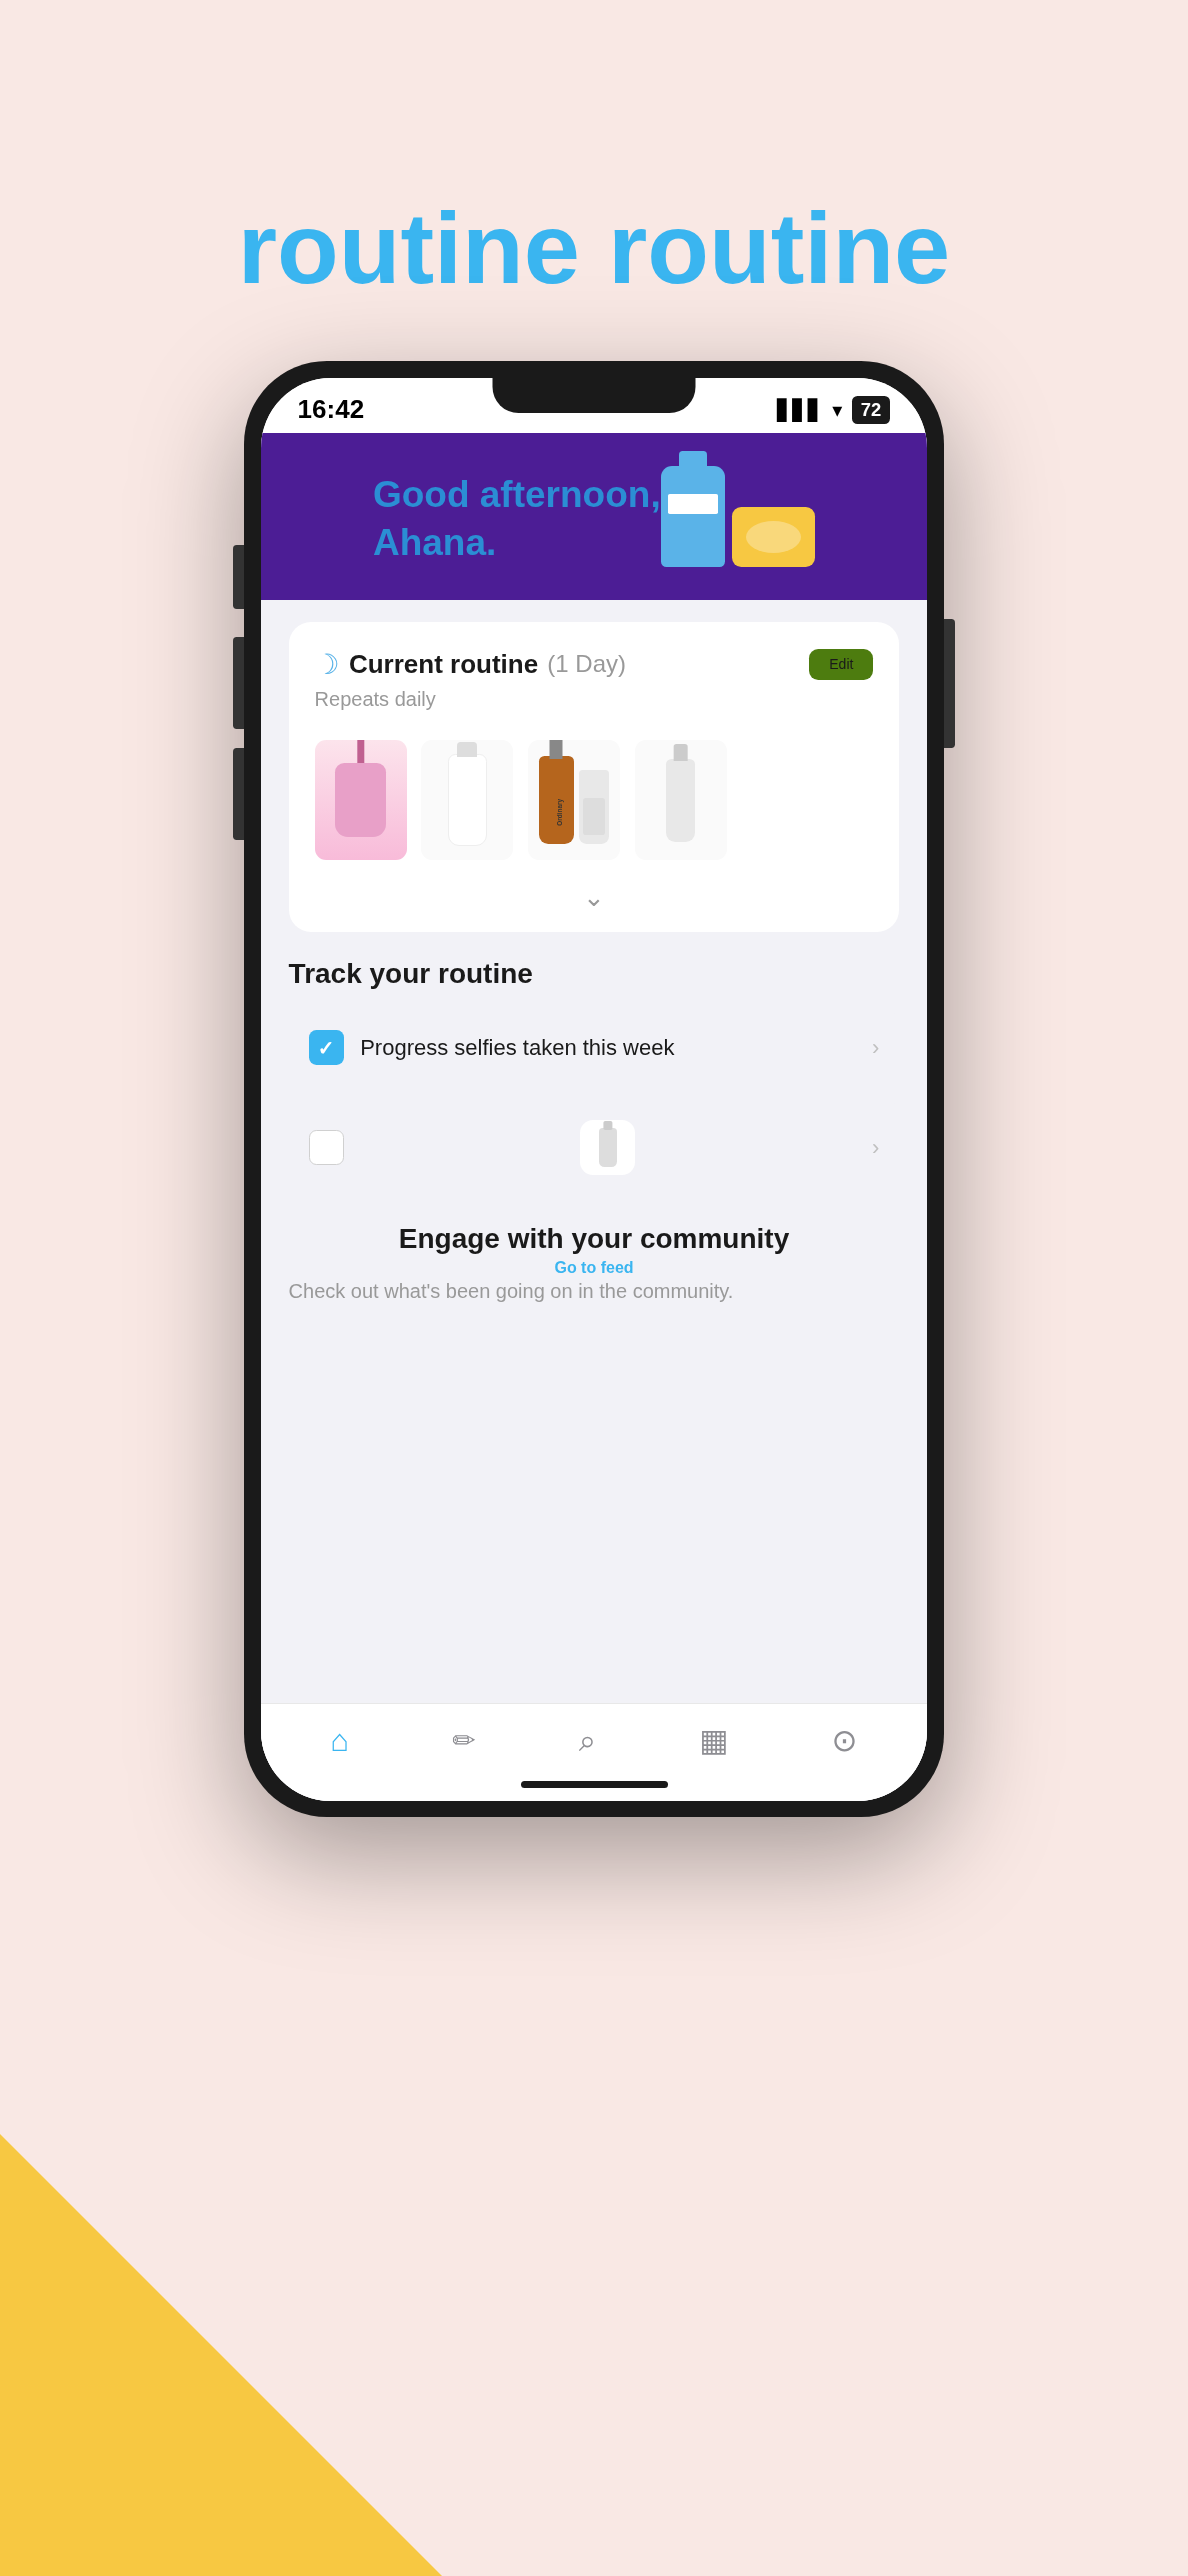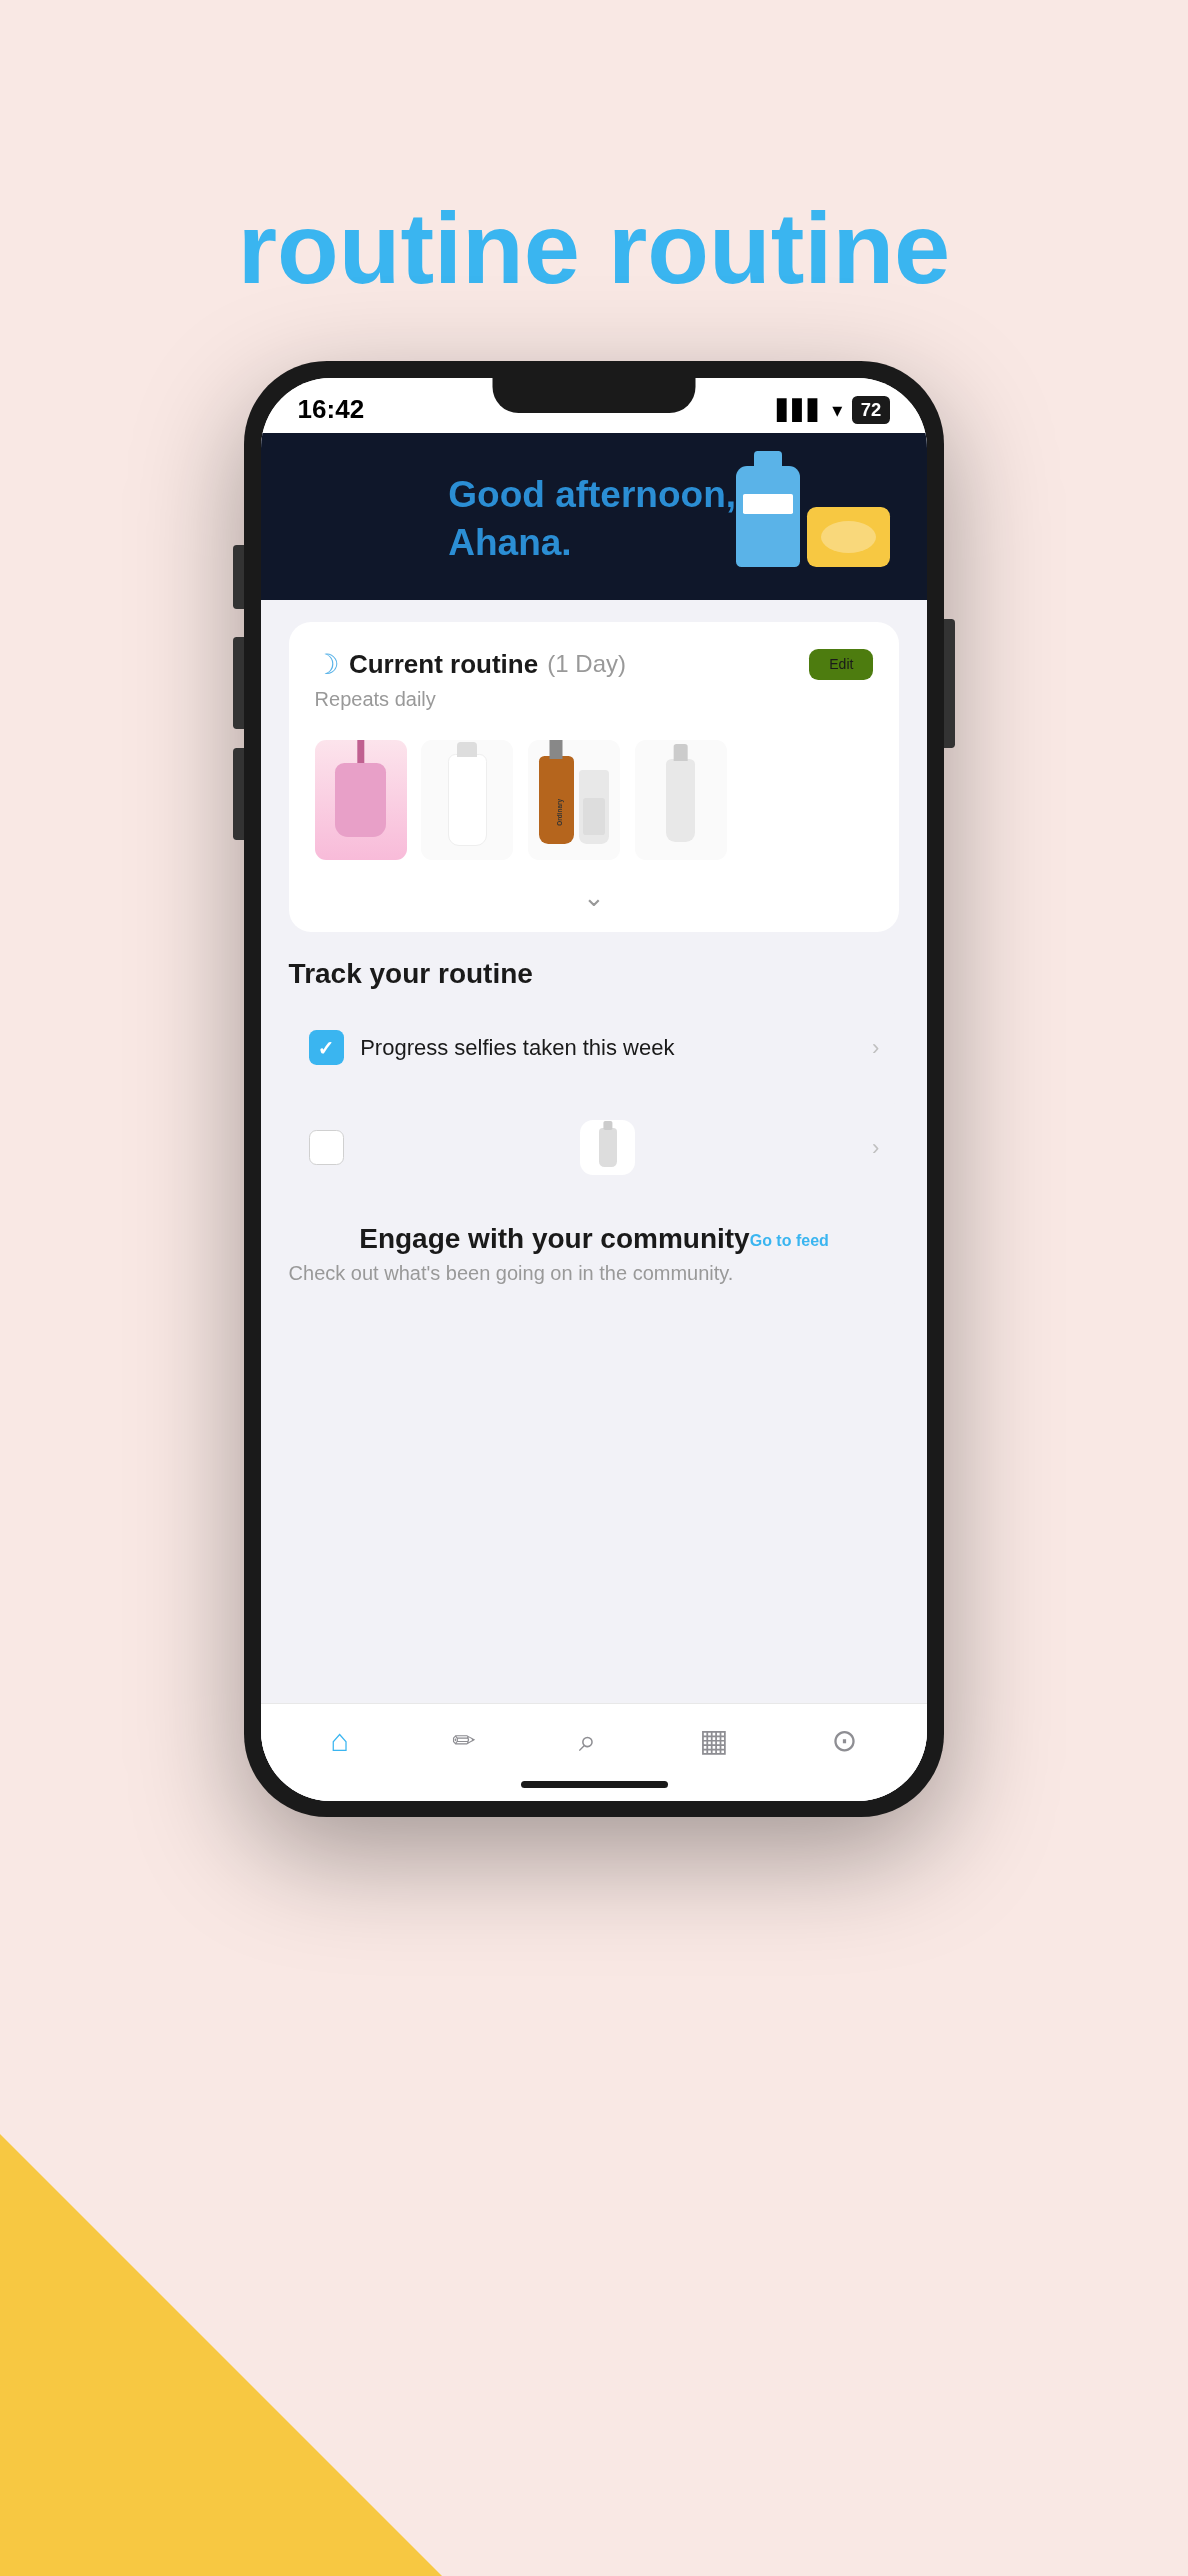--- a/index.html
+++ b/index.html
@@ -154,24 +154,24 @@
     .screen-content {
       flex: 1;
       overflow: hidden;
       display: flex;
       flex-direction: column;
       background: #f2f2f7;
     }
 
     
     .header-banner {
-      background: #0f172a;
+      background: #4c1d95;
       padding: 33px 37px 33px;
       display: flex;
-      justify-content: flex-end;
+      justify-content: center;
       align-items: flex-end;
       flex-shrink: 0;
     }
     .greeting-text {
       color: #2b8ed4;
       font-size: 37px;
       font-weight: 700;
       line-height: 1.3;
     }
     .product-illustration {
@@ -500,20 +500,21 @@
       transform: translateX(-50%);
       border-radius: 1.8px;
     }
 
     
     .community-header {
       display: flex;
       justify-content: center;
       align-items: center;
       margin-bottom: 3.7px;
+      flex-direction: column;
     }
     .go-to-feed {
       font-size: 16px;
       color: #3ab5f0;
       font-weight: 600;
       cursor: pointer;
     }
     .community-subtitle {
       font-size: 20px;
       color: #999;

